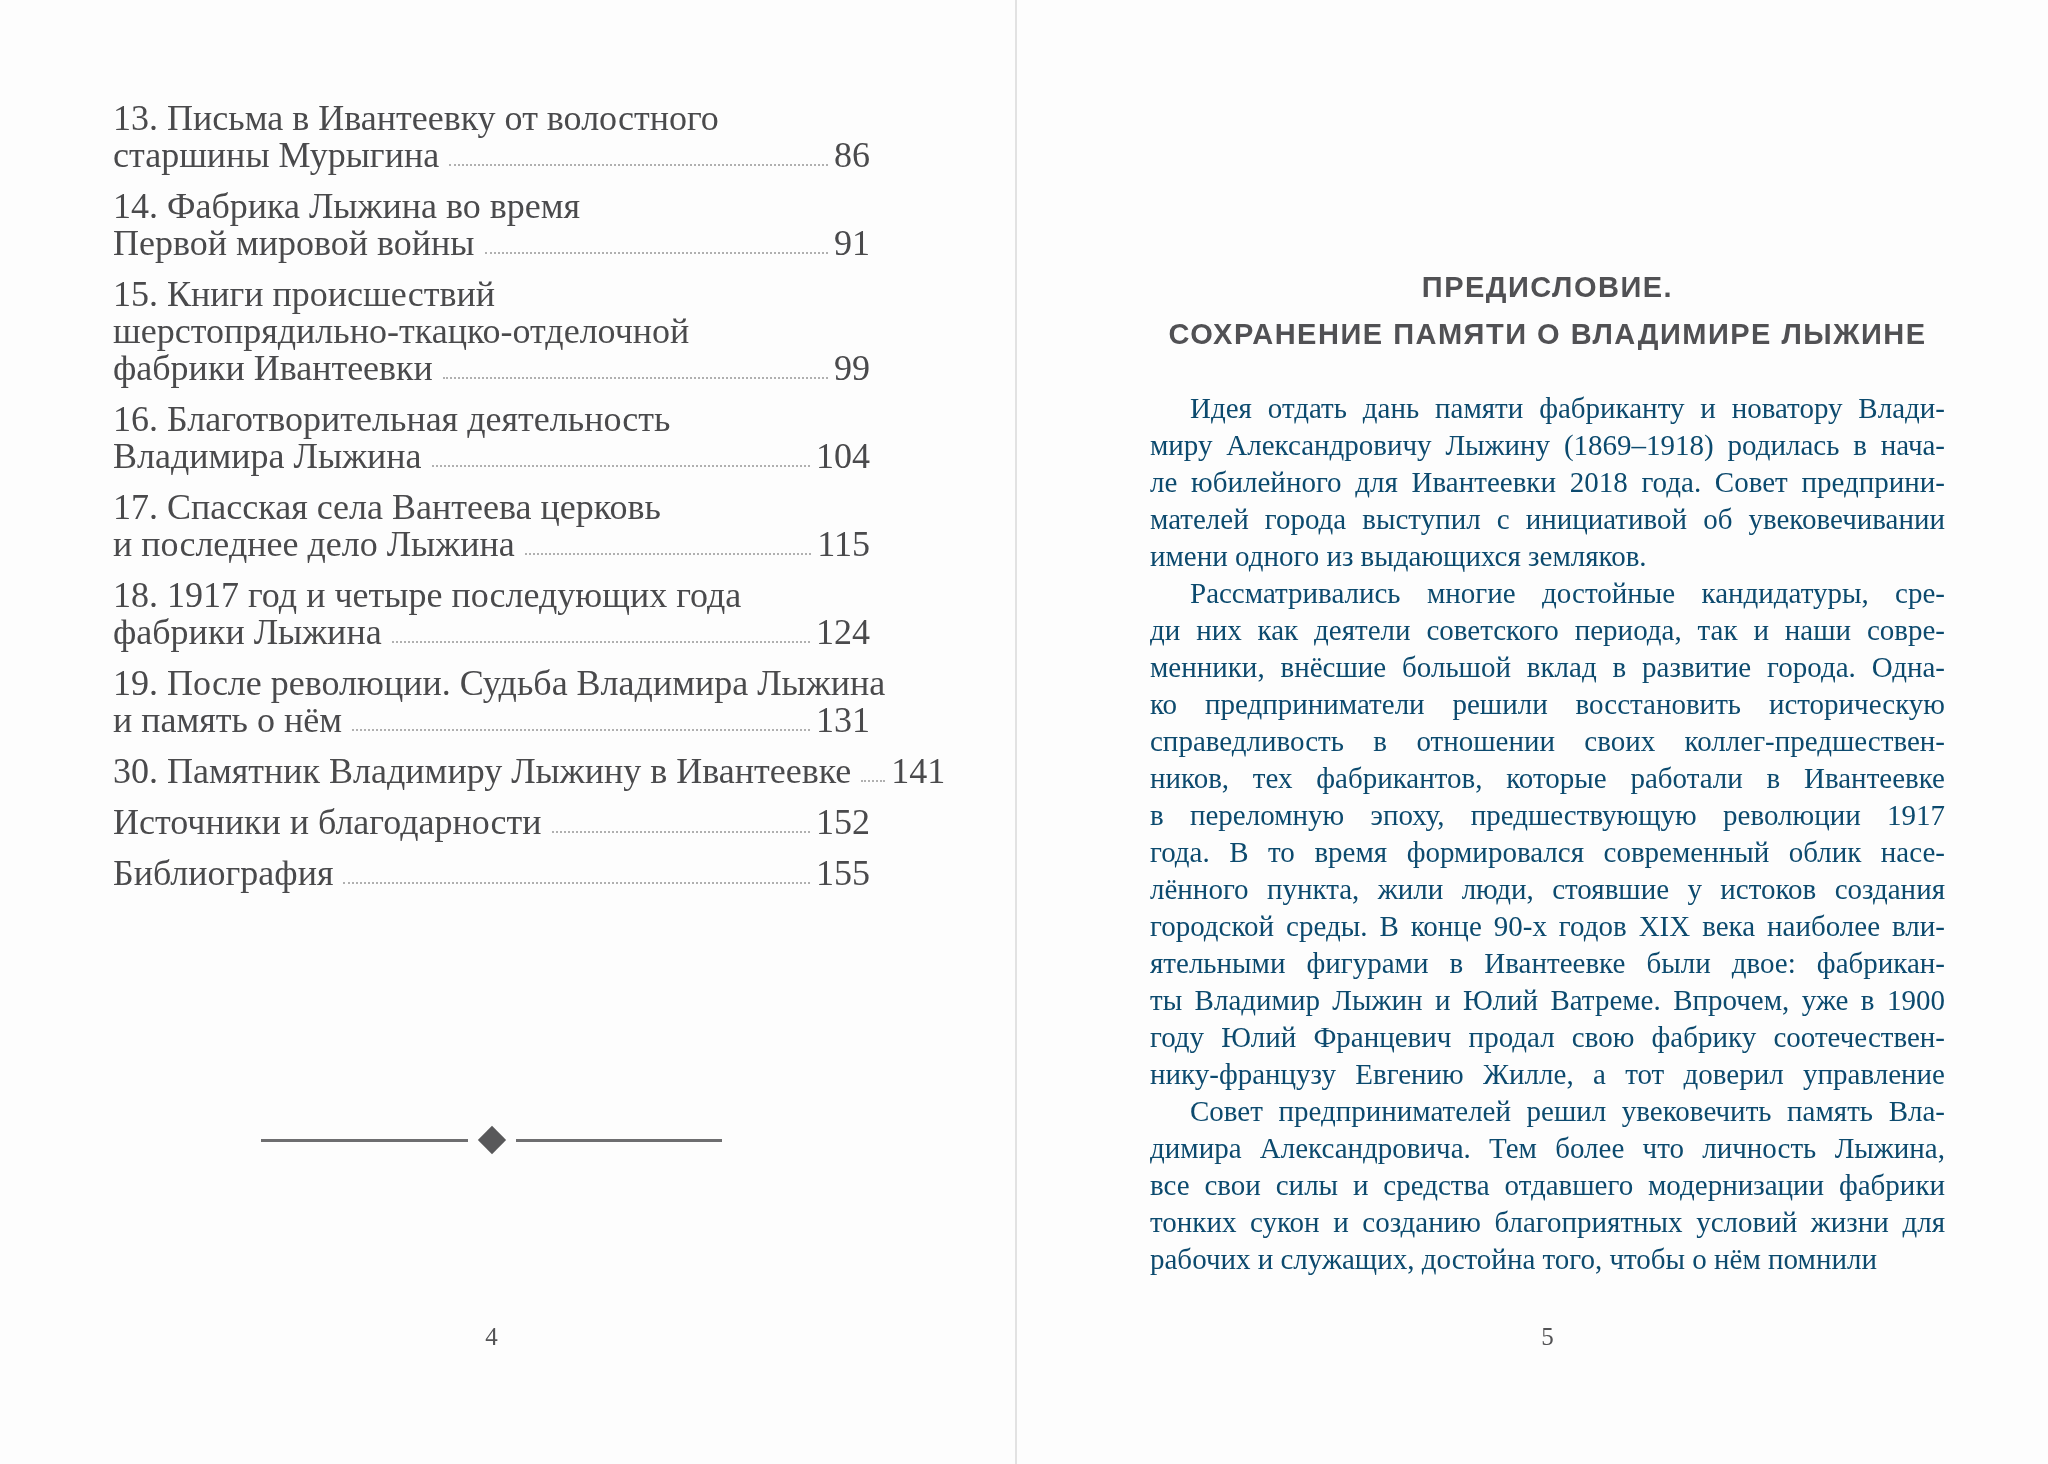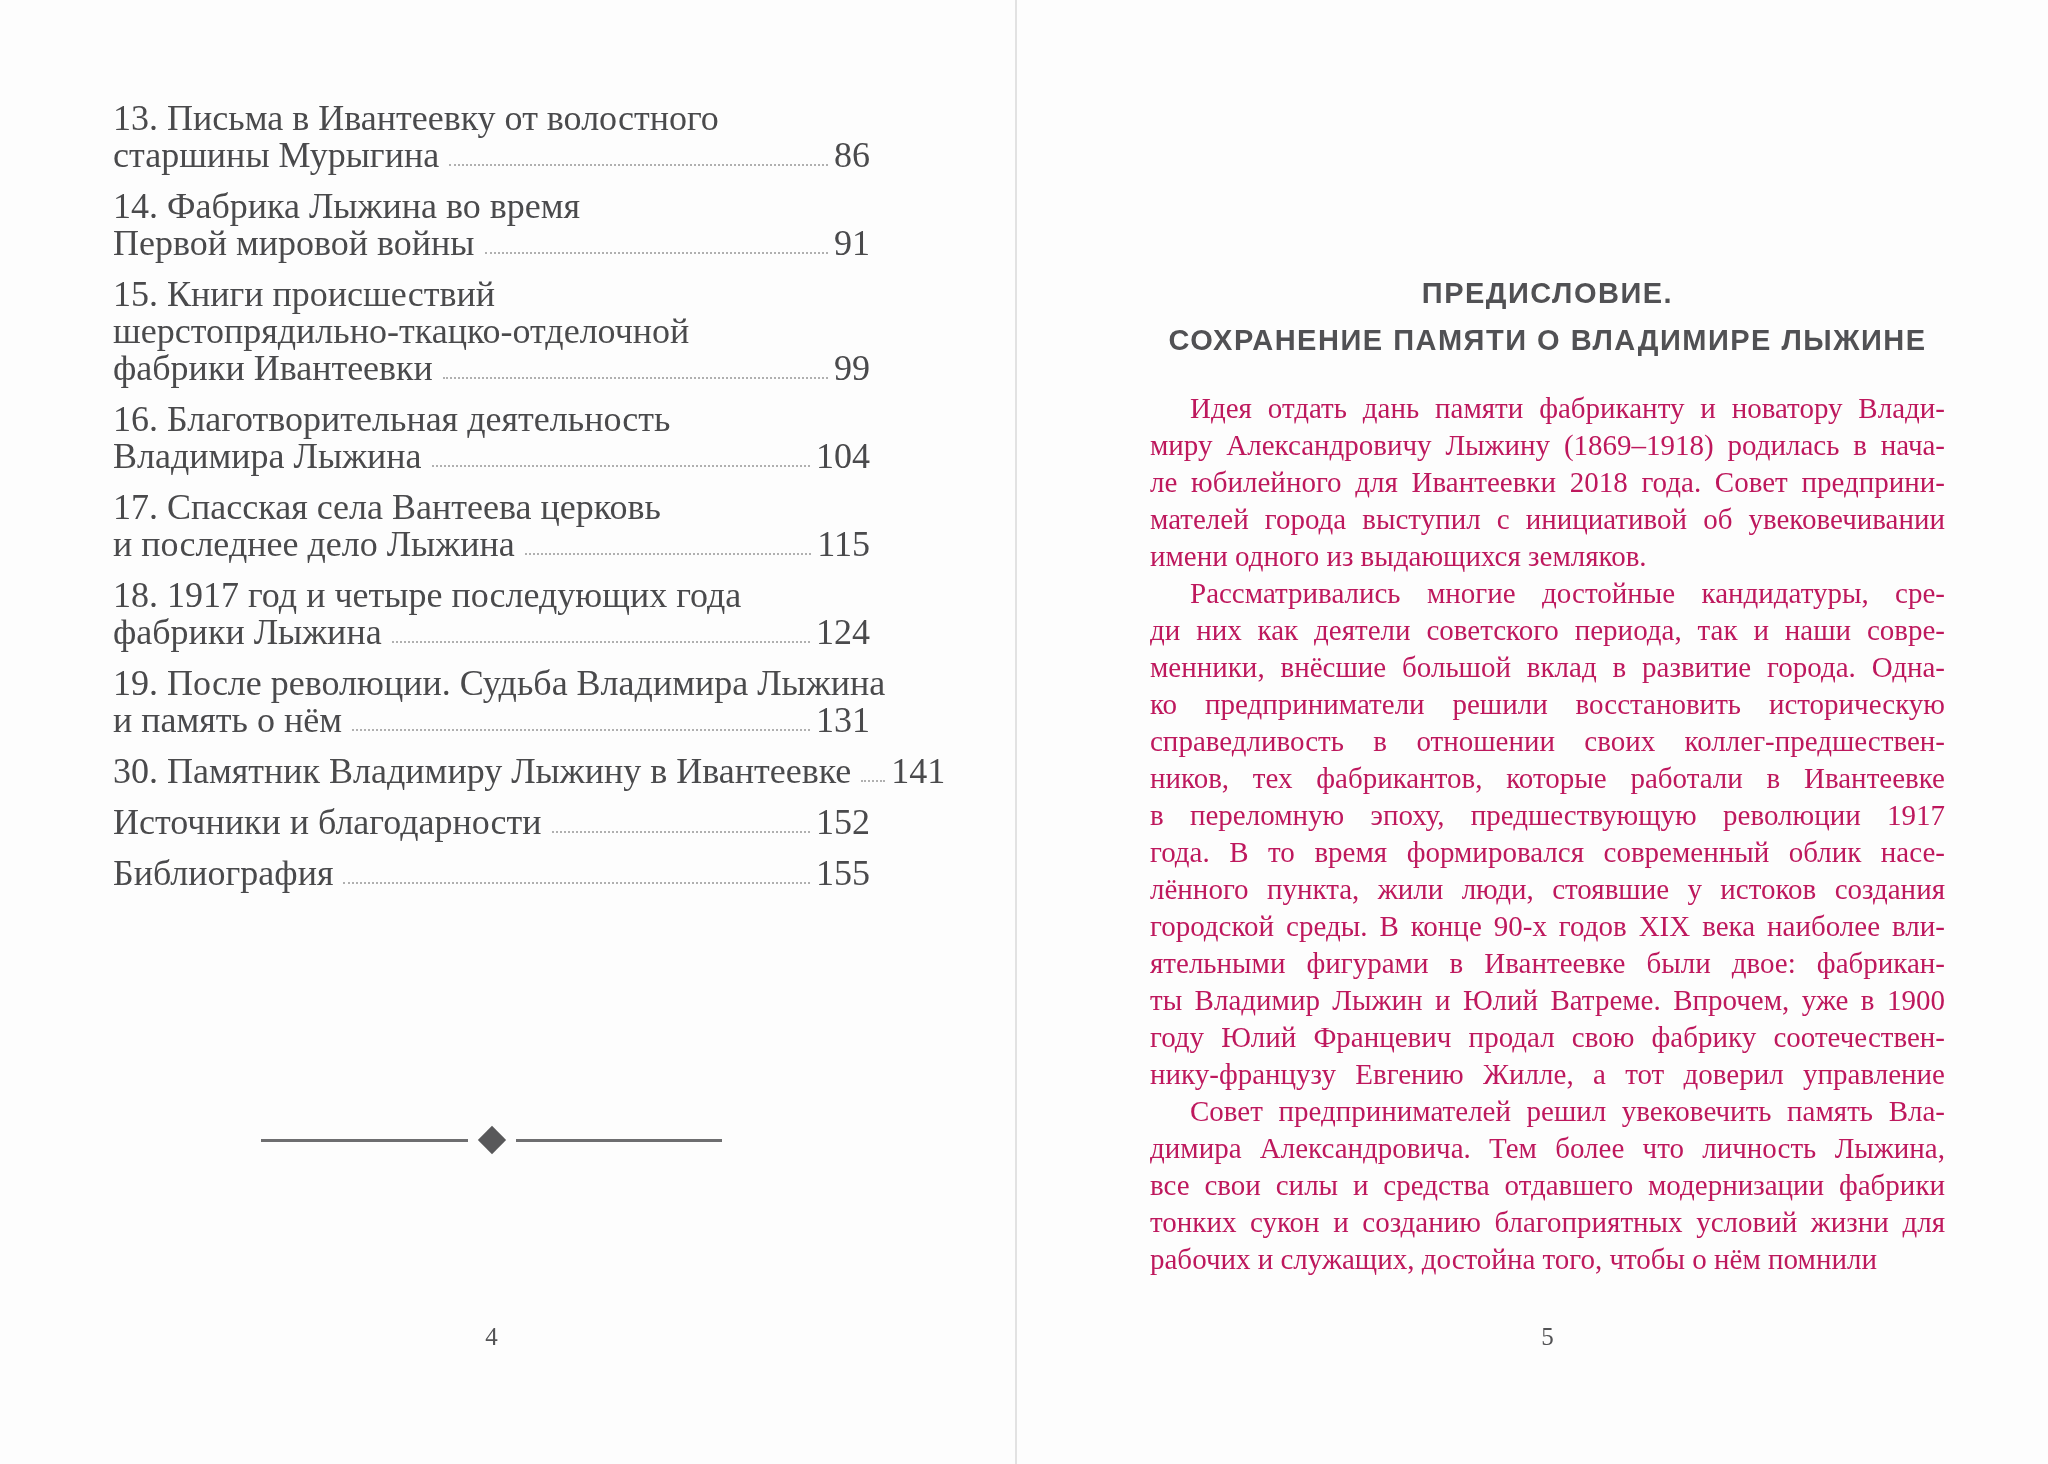--- a/index.html
+++ b/index.html
@@ -48,30 +48,30 @@
     background:#58585a;transform:rotate(45deg);
   }
   .folio{
     position:absolute;top:1322px;
     font-size:25px;line-height:30px;text-align:center;color:#535355;
   }
   .folio-left{left:113px;width:757px;}
   .folio-right{left:1150px;width:795px;}
   
   .heading{
-    position:absolute;left:1100px;top:270px;width:895px;
+    position:absolute;left:1100px;top:264px;width:895px;
     font-family:"Liberation Sans","DejaVu Sans",sans-serif;
     font-weight:bold;font-size:29px;line-height:47px;
     letter-spacing:1.5px;color:var(--heading-color);
     text-align:center;
   }
   .heading-line{display:block;white-space:nowrap;}
   .bodytext{
     position:absolute;left:1150px;top:390px;width:795px;
-    font-size:29px;line-height:37px;color:#be185d;
+    font-size:29px;line-height:37px;color:#0c4a6e;
   }
   .bline{display:block;text-align:justify;text-align-last:justify;white-space:normal;}
   .bline.first{text-indent:40px;}
   .bline.last{text-align-last:left;}
 </style>
 </head>
 <body>
 
 <div class="gutter"></div>
 

